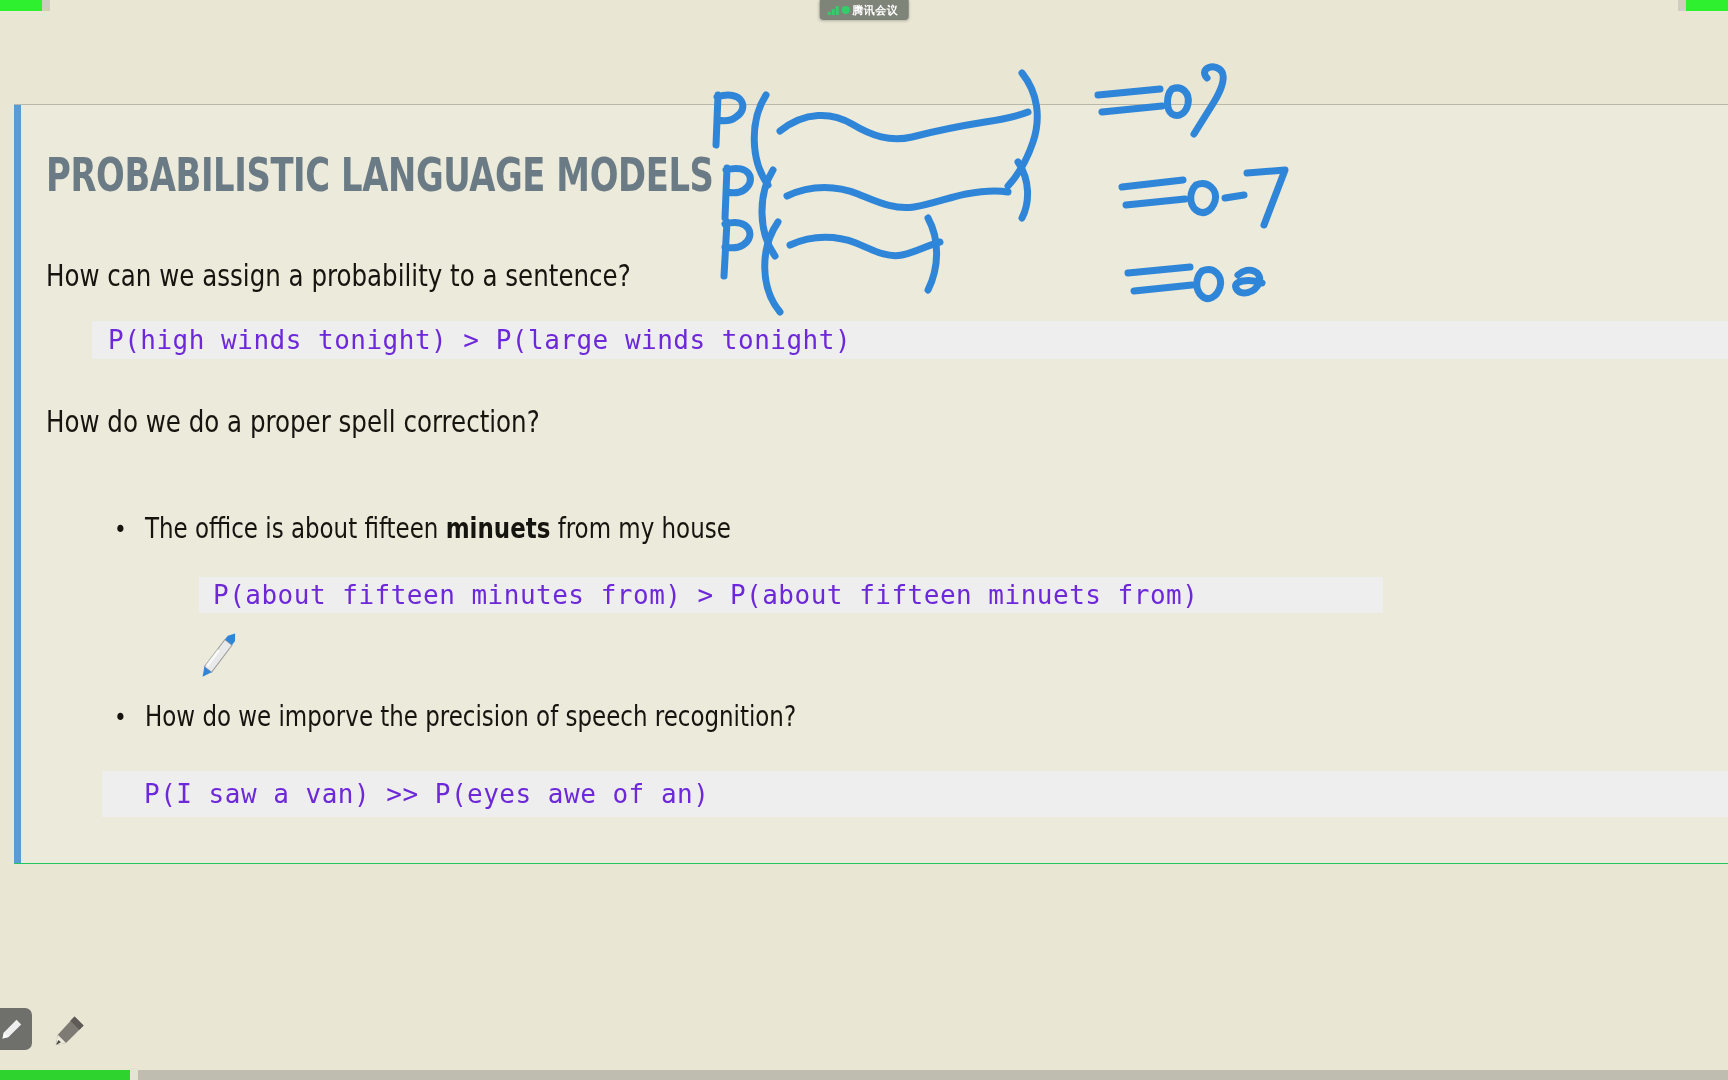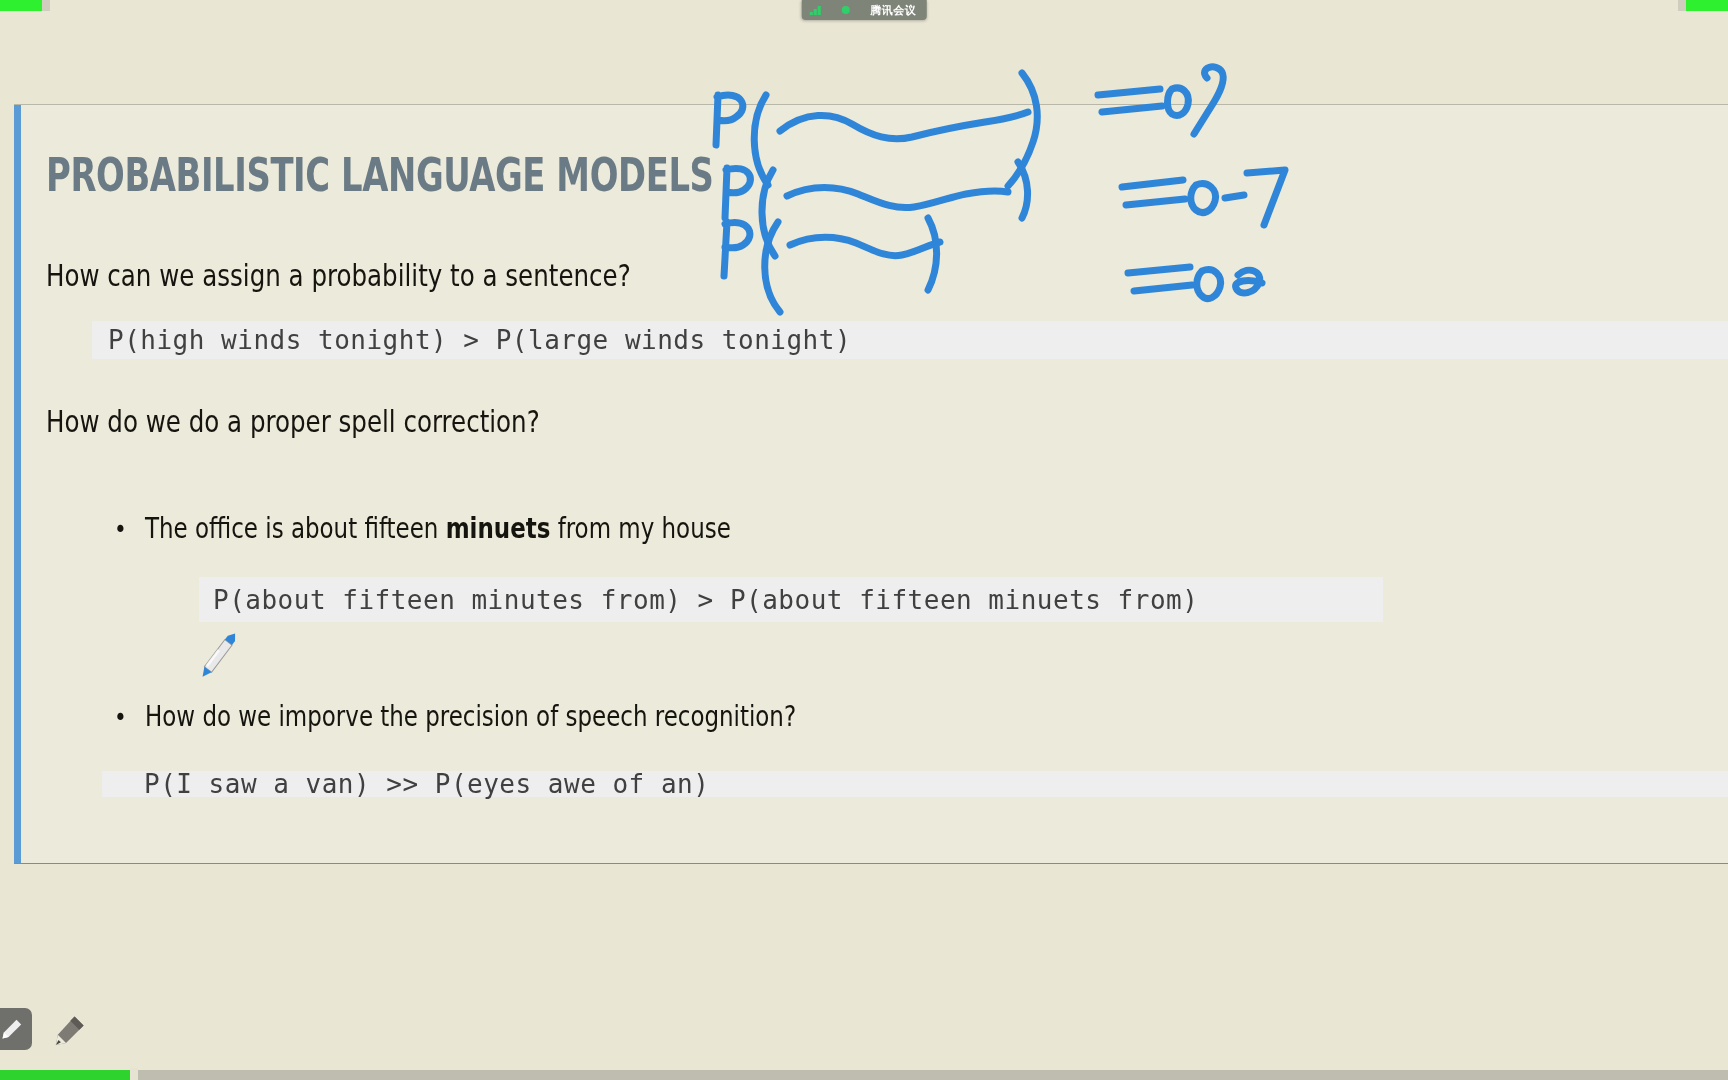--- a/index.html
+++ b/index.html
@@ -46,21 +46,21 @@
 
   
   .meeting-pill {
     position: absolute;
     top: 0;
     left: 50%;
     transform: translateX(-50%);
     height: 20px;
     display: flex;
     align-items: center;
-    gap: 21px;
+    gap: 3px;
     padding: 0 10px 0 8px;
     background: #7f8479;
     border-radius: 0 0 4px 4px;
     z-index: 60;
     box-shadow: 0 1px 3px rgba(0,0,0,.25);
   }
   .pill-signal {
     display: inline-flex;
     align-items: flex-end;
     gap: 1.5px;
@@ -150,44 +150,44 @@
   .code-band {
     position: absolute;
     background: #eeeeee;
     display: flex;
     align-items: center;
     box-sizing: border-box;
   }
   .code-band code {
     font-family: "DejaVu Sans Mono", "Liberation Mono", monospace;
     font-size: 26px;
-    color: #404040;
+    color: #6d28d9;
     white-space: pre;
     letter-spacing: 0.5px;
   }
 
   .code-1 {
     left: 78px;
     top: 216px;
     width: 1636px;
     height: 38px;
     padding-left: 16px;
   }
   .code-2 {
     left: 185px;
     top: 472px;
     width: 1184px;
-    height: 45px;
+    height: 36px;
     padding-left: 14px;
   }
   .code-3 {
     left: 88px;
     top: 666px;
     width: 1626px;
-    height: 26px;
+    height: 46px;
     padding-left: 42px;
   }
 
   .bullet {
     position: absolute;
     left: 100px;
     display: flex;
     align-items: baseline;
     gap: 18px;
     font-family: "DejaVu Sans Condensed", "Liberation Sans Narrow", "Liberation Sans", sans-serif;

